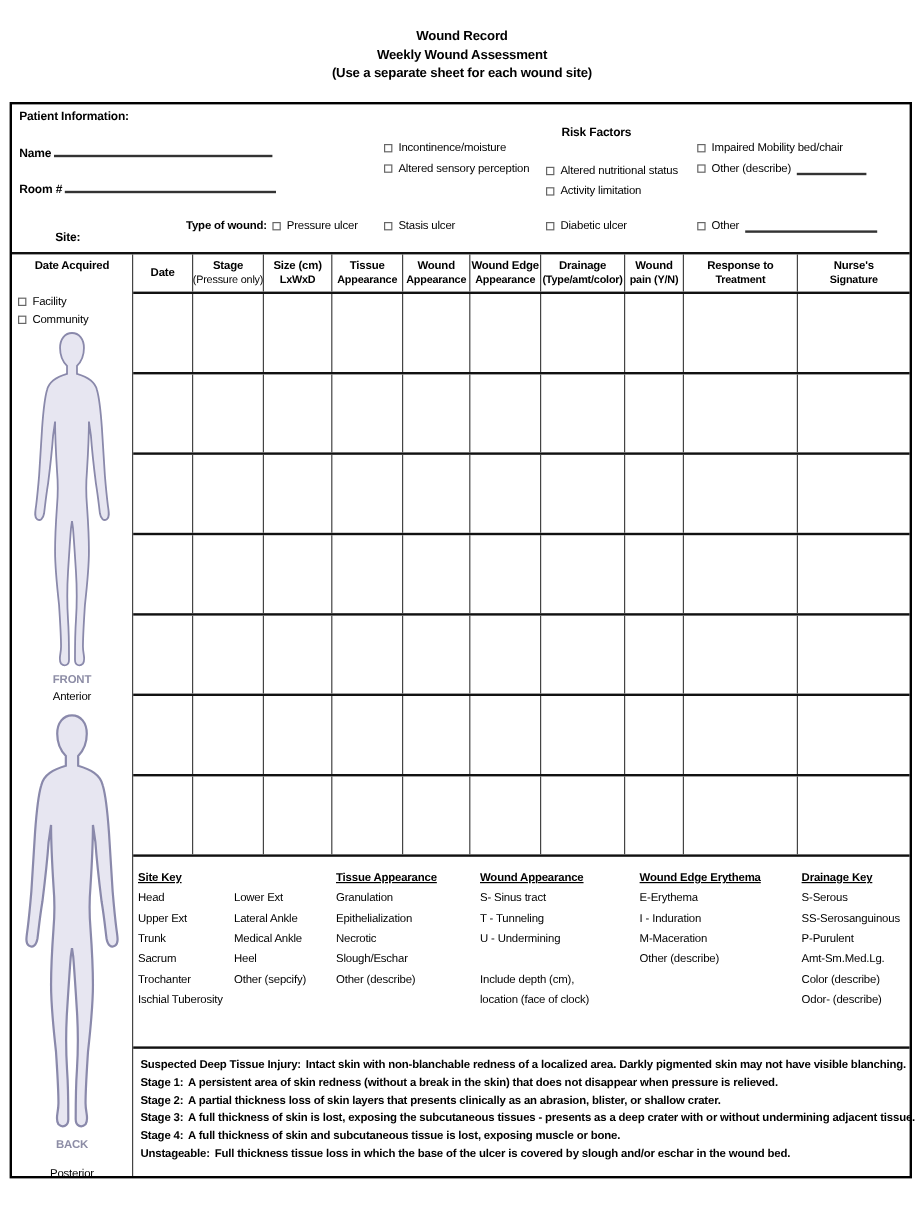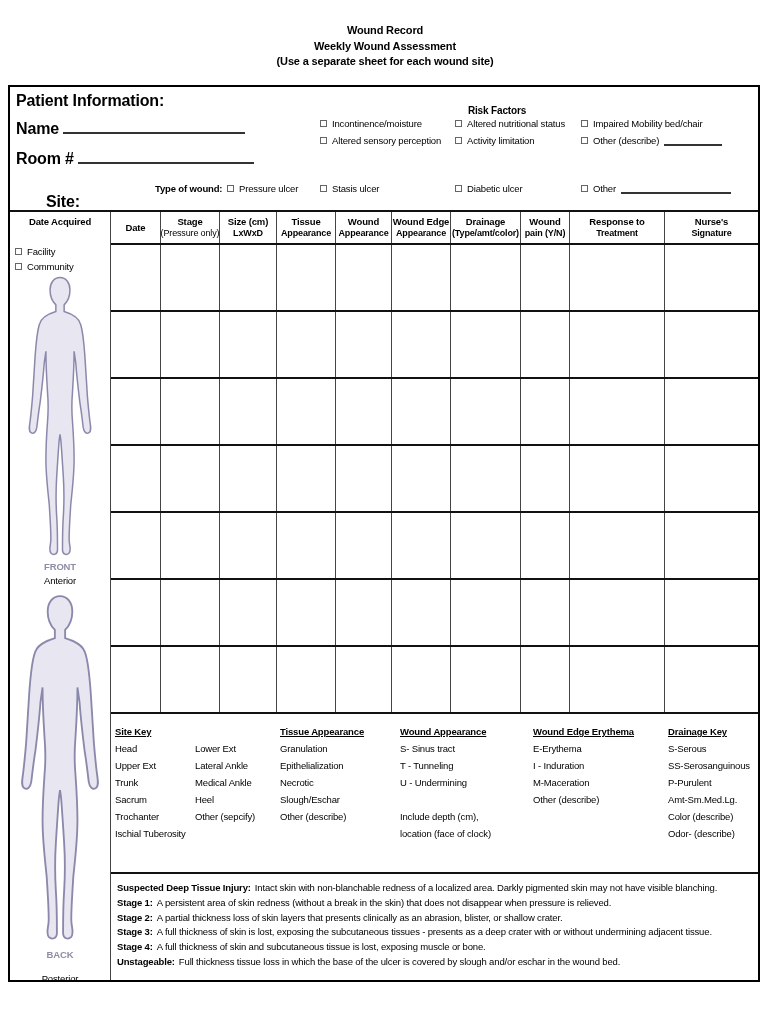--- a/index.html
+++ b/index.html
@@ -10,21 +10,21 @@
     overflow:hidden;
   }
   
   .title-block { position:absolute; top:23px; left:0; width:100%; text-align:center;
     font-size:11px; font-weight:bold; line-height:15.5px; }
   
   .form-box { position:absolute; left:8px; top:85px; width:752px; height:897px;
     border:2px solid #000; }
   .abs { position:absolute; }
   .bold { font-weight:bold; }
-  .fs10 { font-size:16px; }
+  .fs10 { font-size:10px; }
   .fs9  { font-size:9.5px;  }
   .uline { display:inline-block; border-bottom:2px solid #333; height:11px; vertical-align:baseline; }
   .cbrow { display:flex; align-items:center; gap:5px; font-size:9.5px; white-space:nowrap; }
   .cb { width:7px; height:7px; border:1px solid #666; flex:none; background:#fff; }
   .center { text-align:center; }
   
   .table-wrap { position:absolute; left:0; top:123px; width:748px; height:770px; border-top:2px solid #111; }
   .left-panel { position:absolute; left:0; top:0; width:100px; height:100%; }
   .main-area  { position:absolute; left:100px; right:0; top:0; bottom:0; border-left:1px solid #444; }
   .hrow, .grow { display:grid; grid-template-columns:49px 59px 57px 59px 56px 59px 70px 49px 95px 1fr; }
@@ -38,21 +38,21 @@
   .h2.reg { font-weight:400; }
   .gcell { border-left:1px solid #444; }
   
   .key-section { position:absolute; left:0; right:0; top:502px; height:158px; }
   .kcol { position:absolute; top:9px; font-size:9.5px; line-height:17px; white-space:nowrap; }
   .khead { font-weight:bold; text-decoration:underline; }
   .gap17 { margin-top:17px; }
   
   .notes-section { position:absolute; left:0; right:0; top:660px; bottom:0;
     border-top:2px solid #111; padding:7px 6px 0 6px; }
-  .nline { font-size:9.5px; line-height:14.8px; white-space:nowrap; }
+  .nline { font-size:9.5px; line-height:14.8px; white-space:nowrap;font-weight:bold; }
   .nline b { margin-right:4px; }
   
   .muted { color:var(--muted,#8d8da6); }
   .lp-label { width:100%; text-align:center; font-size:9.5px; white-space:nowrap; }
   svg.body { display:block; }
 </style>
 </head>
 <body>
 
 <svg width="0" height="0" style="position:absolute">
@@ -90,21 +90,21 @@
         <span class="cb"></span>
         <span>Incontinence/moisture</span>
       </div>
       <div class="cbrow">
         <span class="cb"></span>
         <span>Altered sensory perception</span>
       </div>
     </div>
 
     <div class="abs" style="left:445px; top:31px;">
-      <div class="cbrow" style="margin-bottom:6px;">
+      <div class="cbrow" style="margin-bottom:6px;margin-top:19px;">
         <span class="cb"></span>
         <span>Altered nutritional status</span>
       </div>
       <div class="cbrow">
         <span class="cb"></span>
         <span>Activity limitation</span>
       </div>
     </div>
 
     <div class="abs" style="left:571px; top:31px;">

